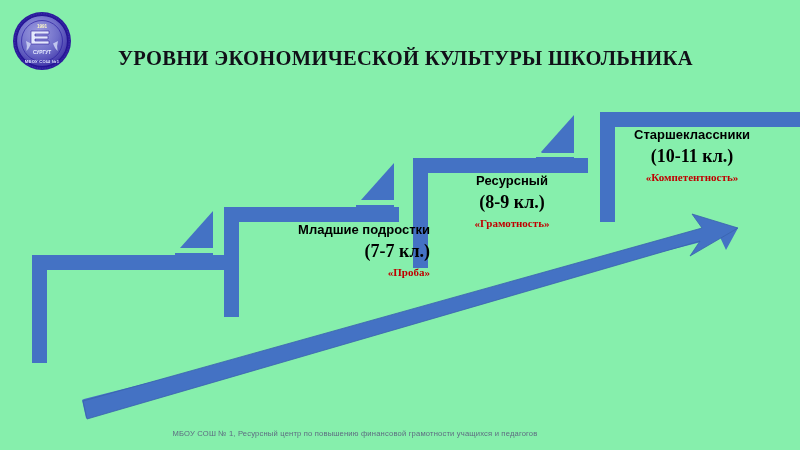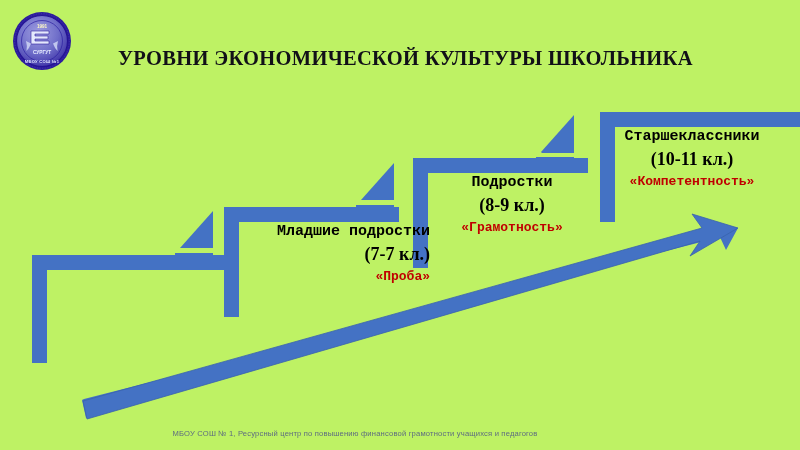--- a/index.html
+++ b/index.html
@@ -7,21 +7,21 @@
   body{
     width:800px;height:450px;
     background:#dde6f3;
     font-family:"Liberation Serif", serif;
     overflow:hidden;
     position:relative;
   }
   #slide{
     position:absolute;inset:0;
     width:800px;height:450px;
-    background:#bef264;
+    background:#86efac;
     overflow:hidden;
   }
 
   
   #logo{
     position:absolute;left:12px;top:10px;width:60px;height:62px;
   }
   #logo svg{display:block;width:60px;height:62px;}
 
   
@@ -42,32 +42,32 @@
   }
 
   
   .step-label{
     position:absolute;
     text-align:center;
     line-height:1.42;
     color:#000;
   }
   .step-label .ln1{
-    font-family:Liberation Mono, monospace;
-    font-weight:bold;font-size:15px;color:#000;
+    font-family:Liberation Sans, sans-serif;
+    font-weight:bold;font-size:13px;color:#000;
     white-space:nowrap;
   }
   .step-label .ln2{
     font-family:"Liberation Serif", serif;
     font-weight:bold;font-size:18px;color:#000;
     white-space:nowrap;
   }
   .step-label .ln3{
-    font-family:Liberation Mono, monospace;
-    font-weight:bold;font-size:13px;color:#c00000;
+    font-family:Liberation Serif, serif;
+    font-weight:bold;font-size:11px;color:#c00000;
     white-space:nowrap;
   }
 
   #lbl0{left:48px;top:265px;width:172px;}
   #lbl1{left:240px;top:221px;width:190px;text-align:right;}
   #lbl2{left:432px;top:172px;width:160px;}
   #lbl3{left:606px;top:126px;width:172px;}
 
   
   #footer{
@@ -148,21 +148,21 @@
   </svg>
 
 
   <div class="step-label" id="lbl1">
     <div class="ln1">Младшие подростки</div>
     <div class="ln2">(7-7 кл.)</div>
     <div class="ln3">«Проба»</div>
   </div>
 
   <div class="step-label" id="lbl2">
-    <div class="ln1">Подростки</div>
+    <div class="ln1">Ресурсный</div>
     <div class="ln2">(8-9 кл.)</div>
     <div class="ln3">«Грамотность»</div>
   </div>
 
   <div class="step-label" id="lbl3">
     <div class="ln1">Старшеклассники</div>
     <div class="ln2">(10-11 кл.)</div>
     <div class="ln3">«Компетентность»</div>
   </div>
 

